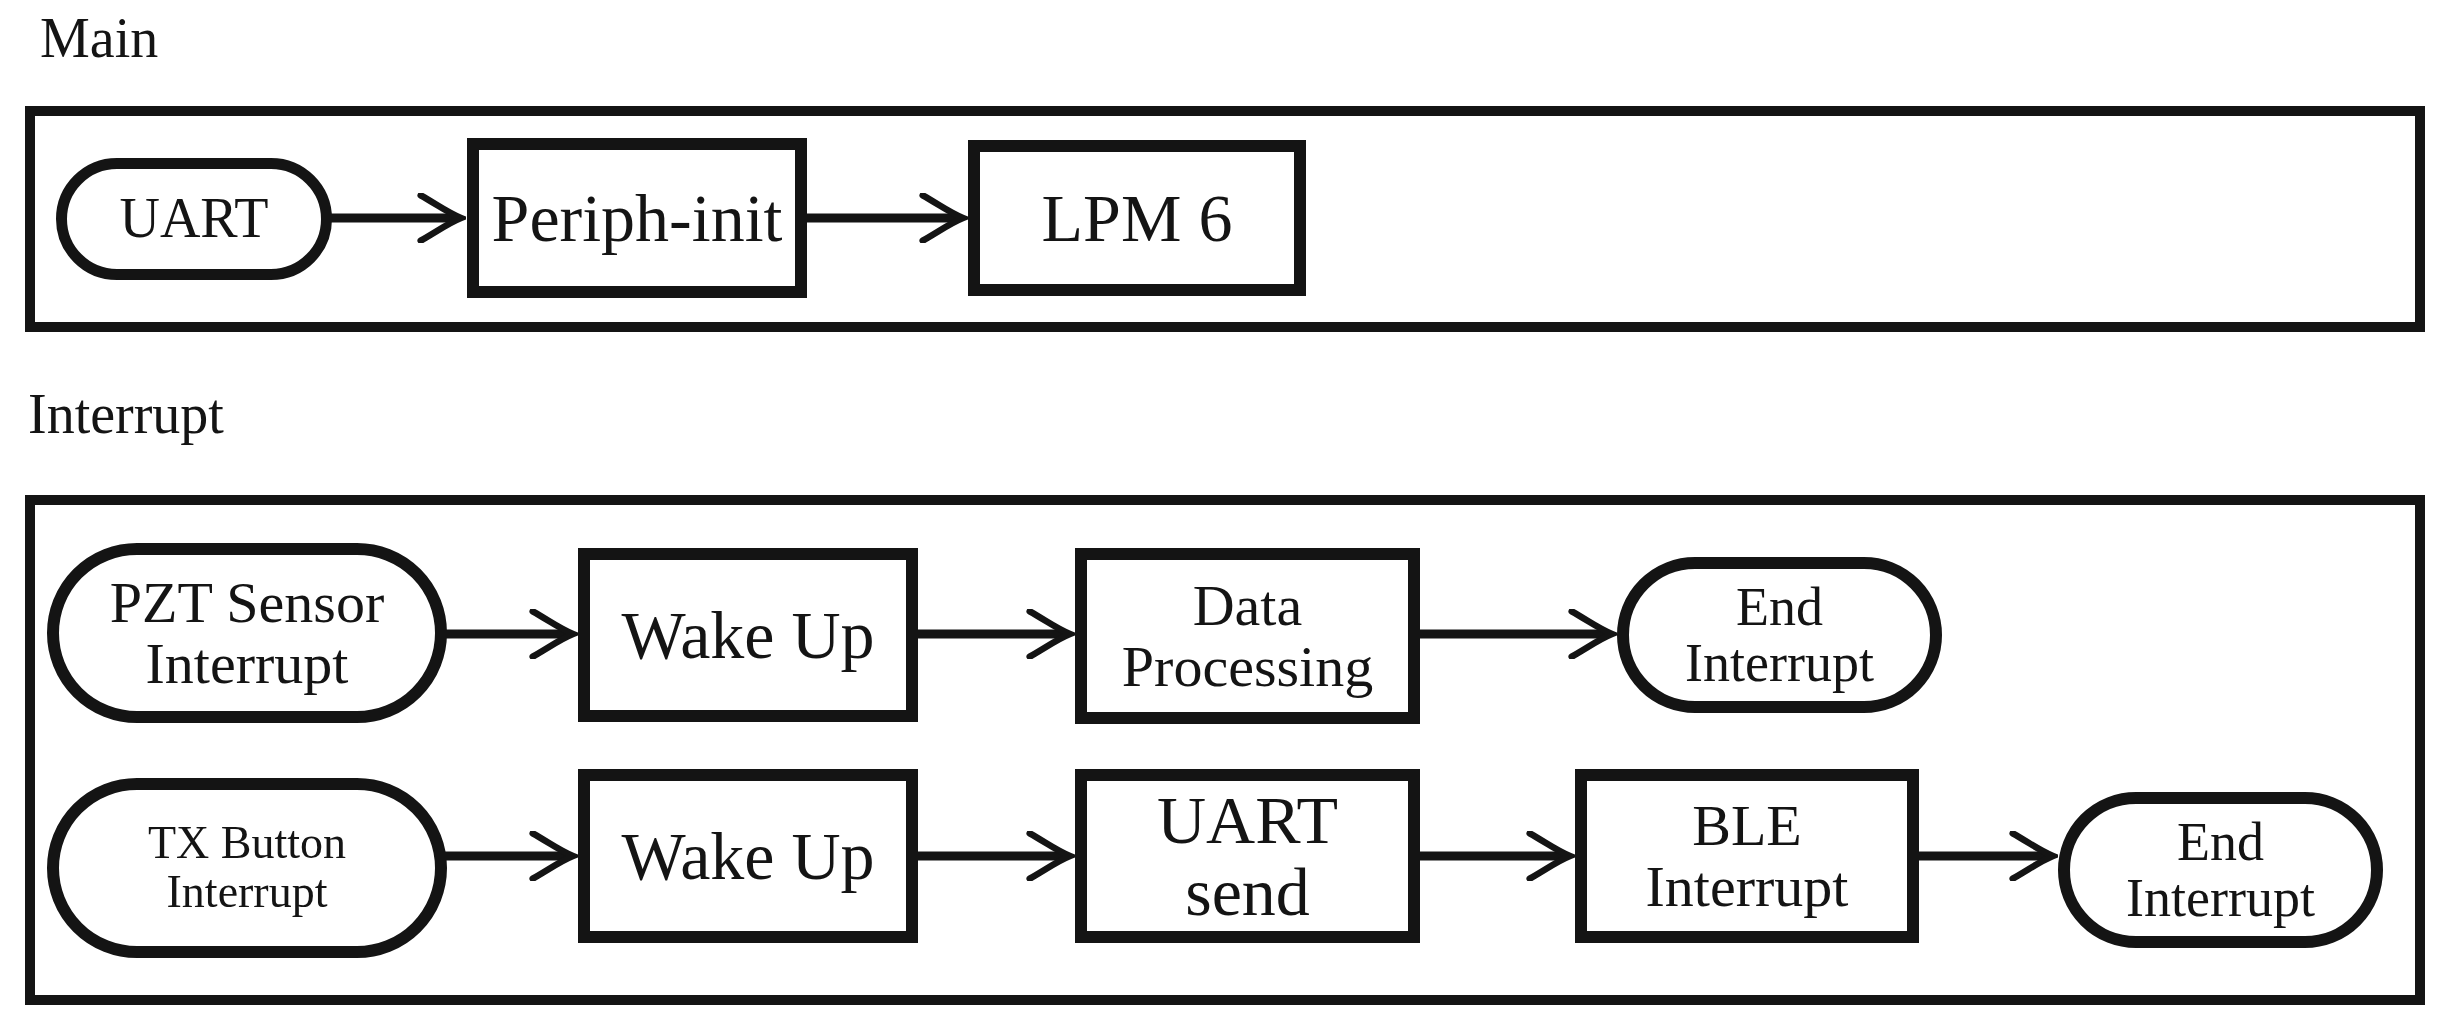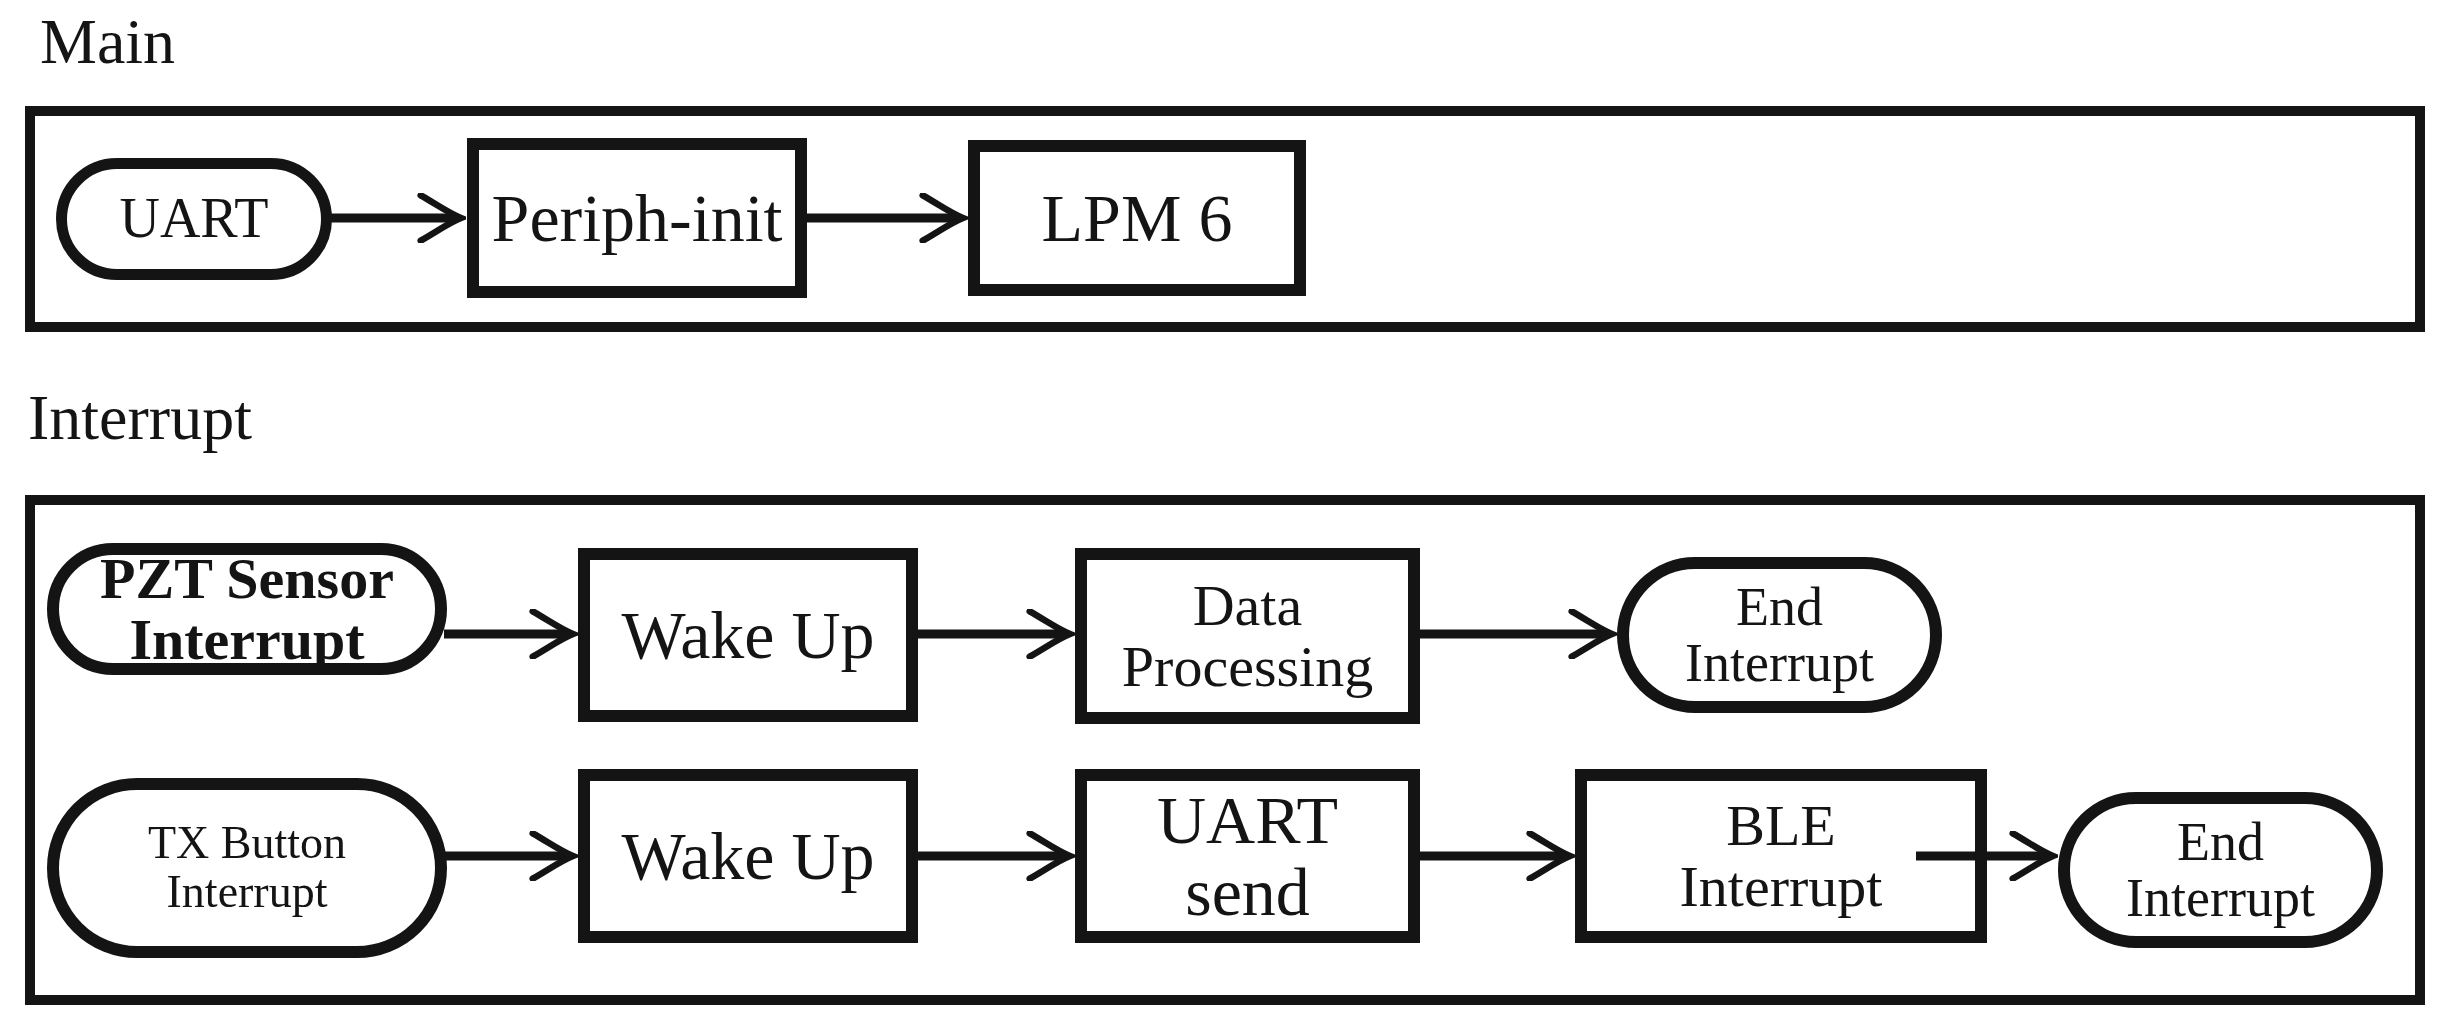--- a/index.html
+++ b/index.html
@@ -4,21 +4,21 @@
 <style>
   :root { --ink: #141414; --bg: #ffffff; }
   html,body { margin:0; padding:0; background:var(--bg); }
   .stage {
     position:relative; width:2450px; height:1027px;
     background:var(--bg); overflow:hidden;
     font-family:"Liberation Serif","DejaVu Serif",serif;
     color:var(--ink);
   }
   .section-title {
-    position:absolute; font-size:64px; line-height:1;
+    position:absolute; font-size:56px; line-height:1;
     letter-spacing:0px; color:var(--ink);
   }
   .frame {
     position:absolute; box-sizing:border-box;
     border:10px solid var(--ink); background:transparent;
   }
   .node {
     position:absolute; box-sizing:border-box;
     border:12px solid var(--ink); background:var(--bg);
     display:flex; align-items:center; justify-content:center;
@@ -40,40 +40,40 @@
   <div class="node terminal" style="left:56px; top:158px; width:276px; height:122px; font-size:56px; border-width:11px;">UART</div>
 
   <div class="node" style="left:467px; top:138px; width:340px; height:160px;">Periph-init</div>
 
   <div class="node" style="left:968px; top:140px; width:338px; height:156px;">LPM 6</div>
 
   <div class="section-title" style="left:28px; top:386px;">Interrupt</div>
 
   <div class="frame" style="left:25px; top:495px; width:2400px; height:510px;"></div>
 
-  <div class="node terminal" style="left:47px; top:543px; width:400px; height:132px; font-size:58px;font-weight:bold;">PZT Sensor
+  <div class="node terminal" style="left:47px; top:543px; width:400px; height:180px; font-size:58px;">PZT Sensor
 Interrupt</div>
 
   <div class="node" style="left:578px; top:548px; width:340px; height:174px;">Wake Up</div>
 
   <div class="node" style="left:1075px; top:548px; width:345px; height:176px; font-size:58px;">Data
 Processing</div>
 
   <div class="node terminal" style="left:1617px; top:557px; width:325px; height:156px; font-size:54px; line-height:1.04;">End
 Interrupt</div>
 
   <div class="node terminal" style="left:47px; top:778px; width:400px; height:180px; font-size:46px;">TX Button
 Interrupt</div>
 
   <div class="node" style="left:578px; top:769px; width:340px; height:174px;">Wake Up</div>
 
   <div class="node" style="left:1075px; top:769px; width:345px; height:174px; font-size:68px;">UART
 send</div>
 
-  <div class="node" style="left:1575px; top:769px; width:412px; height:174px; font-size:58px;">BLE
+  <div class="node" style="left:1575px; top:769px; width:344px; height:174px; font-size:58px;">BLE
 Interrupt</div>
 
   <div class="node terminal" style="left:2058px; top:792px; width:325px; height:156px; font-size:54px; line-height:1.04;">End
 Interrupt</div>
 
   <svg class="arrows" width="2450" height="1027" viewBox="0 0 2450 1027">
     <defs>
       <marker id="curvehead" viewBox="0 0 20 20" refX="16" refY="10" markerWidth="5.6" markerHeight="5.6" orient="auto-start-reverse">
         <path d="M2,1 C9,5 13,8 18,10 C13,12 9,15 2,19" fill="none" stroke="#141414" stroke-width="2.6" stroke-linecap="round"></path>
       </marker>

